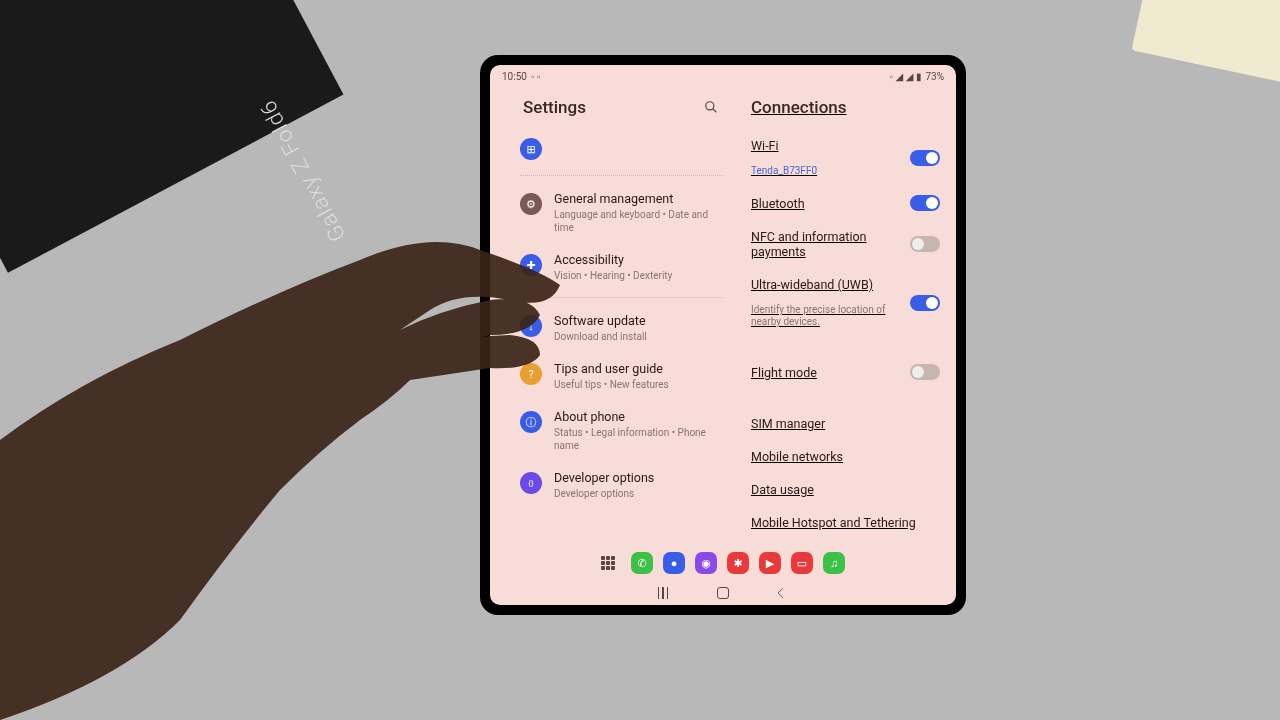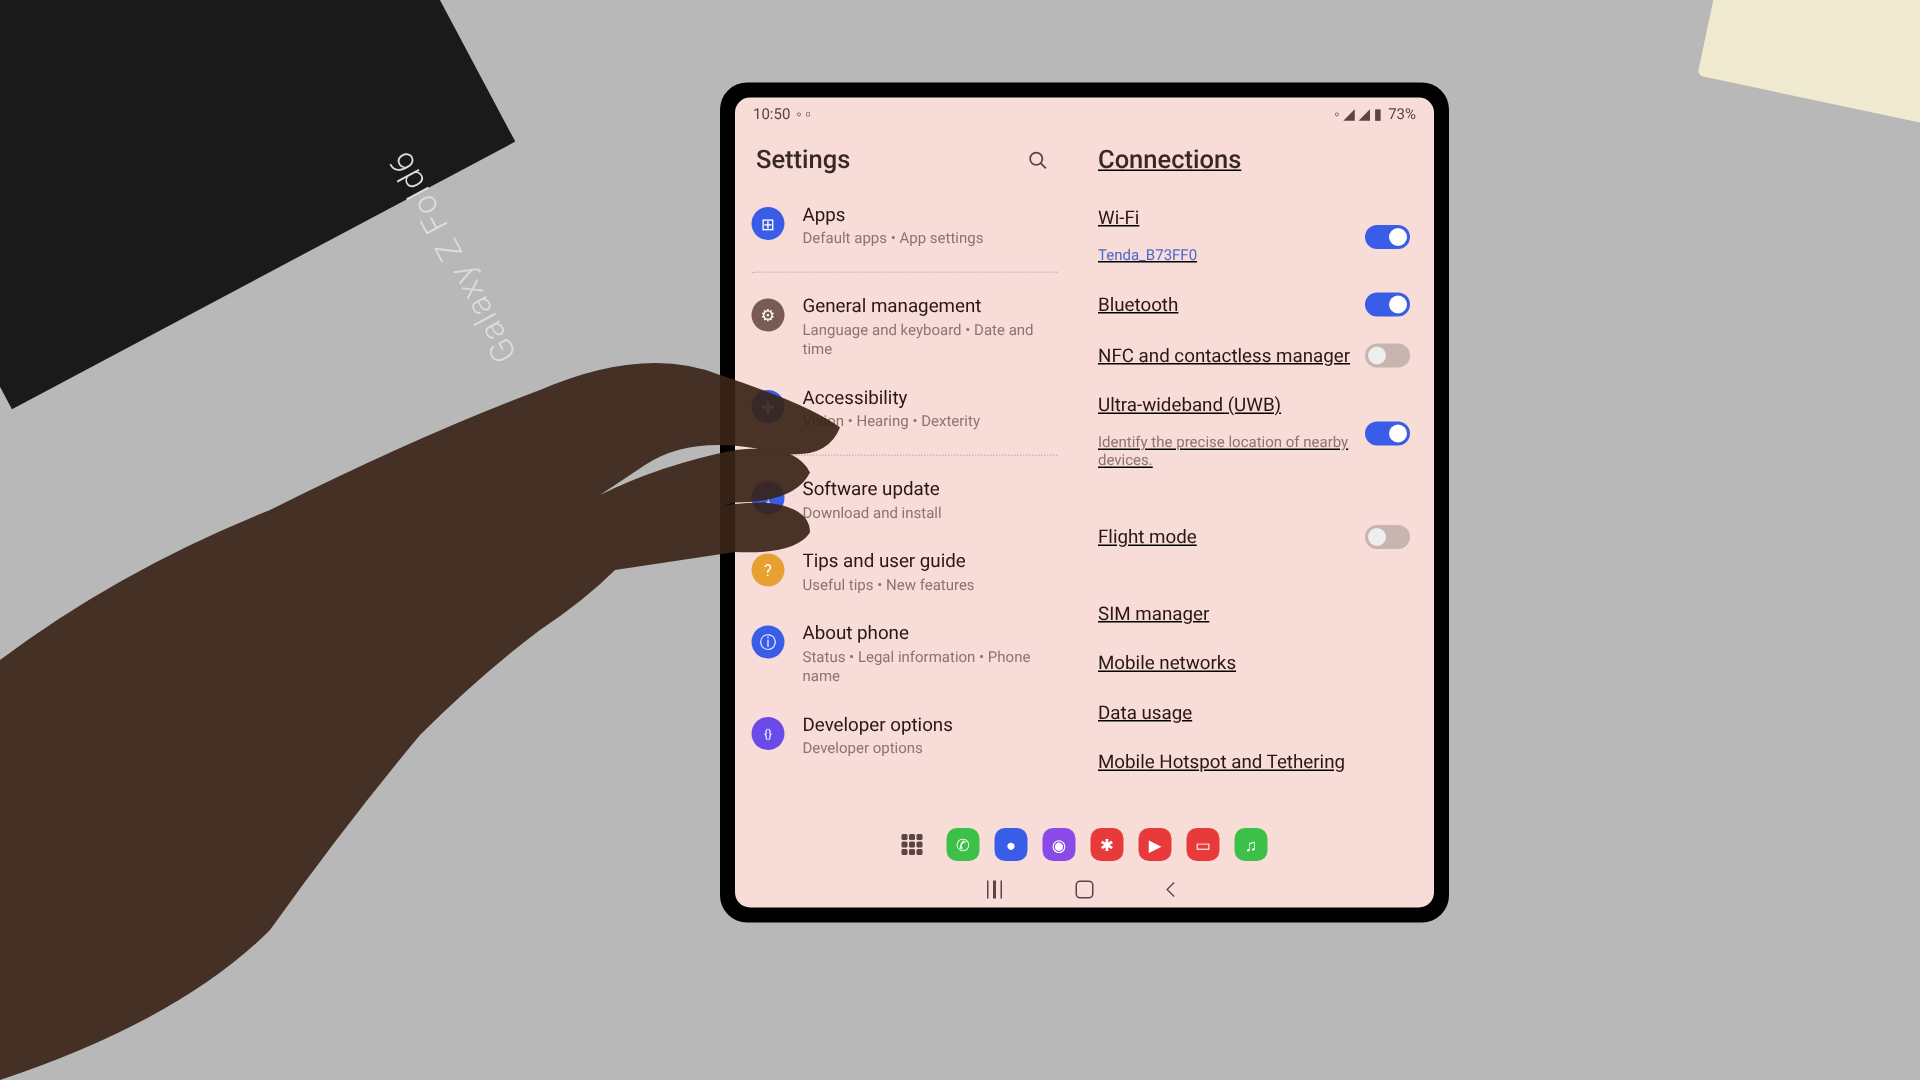--- a/index.html
+++ b/index.html
@@ -87,20 +87,21 @@
     display: flex;
     overflow: hidden;
   }
   
   
   .left-pane {
     width: 226px;
     display: flex;
     flex-direction: column;
     overflow: hidden;
+    margin-left: 19px;
   }
   .pane-header {
     display: flex;
     align-items: center;
     justify-content: space-between;
     padding: 10px 14px;
   }
   .pane-title {
     font-size: 17px;
     font-weight: 500;
@@ -318,24 +319,20 @@
             <svg viewBox="0 0 24 24">
                 <circle cx="10" cy="10" r="7"></circle>
                 <line x1="15" y1="15" x2="21" y2="21"></line>
               </svg>
           </div>
         </div>
 
         <div class="settings-list">
           <div class="settings-item">
             <div class="settings-icon" style="background:#3a5de8">⊞</div>
-            <div class="settings-text">
-              <div class="settings-label">Apps</div>
-              <div class="settings-sub">Default apps • App settings</div>
-            </div>
           </div>
           <hr class="divider-dotted">
 
           <div class="settings-item">
             <div class="settings-icon" style="background:#7a5a55">⚙</div>
             <div class="settings-text">
               <div class="settings-label">General management</div>
               <div class="settings-sub">Language and keyboard • Date and time</div>
             </div>
           </div>
@@ -397,21 +394,21 @@
 
           <div class="conn-item">
             <div class="conn-text">
               <div class="conn-label">Bluetooth</div>
             </div>
             <div class="toggle on"></div>
           </div>
 
           <div class="conn-item">
             <div class="conn-text">
-              <div class="conn-label">NFC and contactless manager</div>
+              <div class="conn-label">NFC and information payments</div>
             </div>
             <div class="toggle off"></div>
           </div>
 
           <div class="conn-item">
             <div class="conn-text">
               <div class="conn-label">Ultra-wideband (UWB)</div>
               <div class="conn-sub desc">Identify the precise location of nearby devices.</div>
             </div>
             <div class="toggle on"></div>

